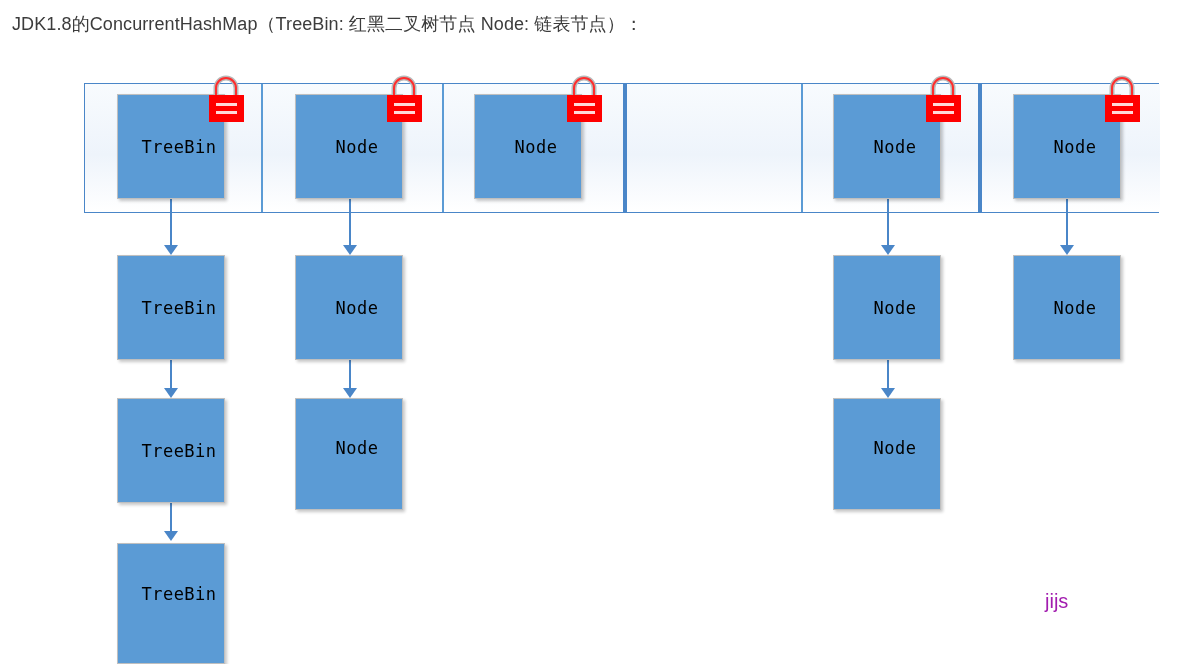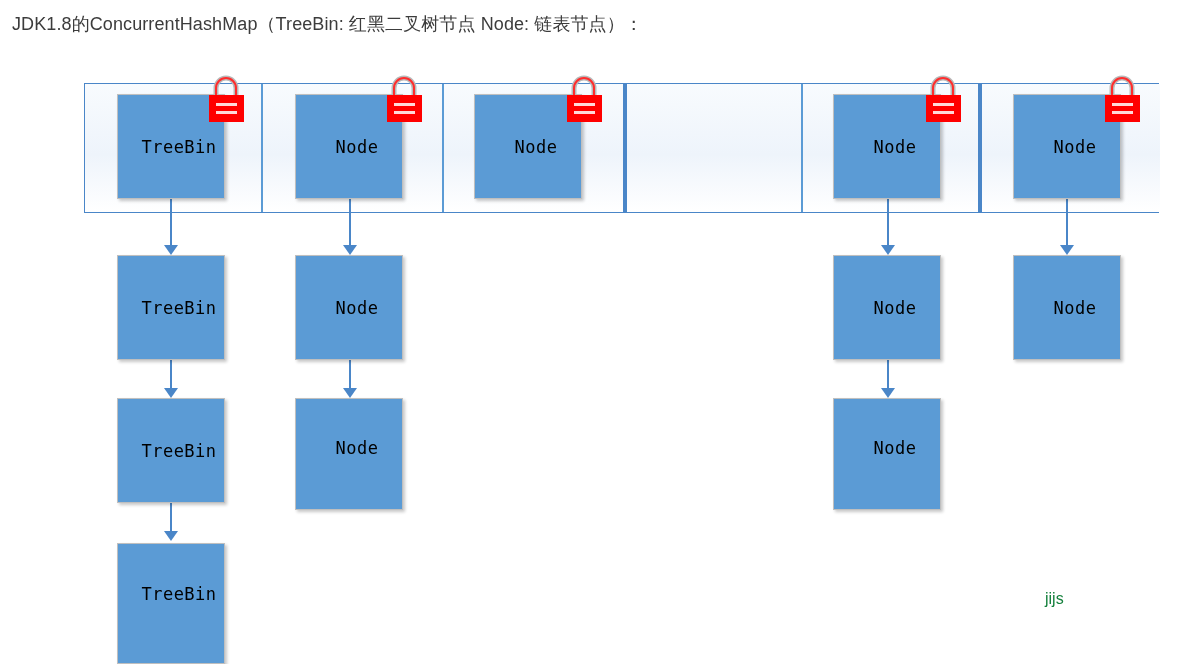--- a/index.html
+++ b/index.html
@@ -70,21 +70,21 @@
     border-top:10px solid #4a86c8;
     z-index:2;
   }
 
   
   .lock{position:absolute;z-index:6;width:42px;height:52px;}
 
   
   .watermark{
     position:absolute;
-    color:#15803d;font-size:16px;
+    color:#a21caf;font-size:20px;
     font-family:"Liberation Sans", sans-serif;
   }
 </style>
 </head>
 <body>
 
 <div id="stage">
 
   <div class="title">JDK1.8的ConcurrentHashMap（TreeBin: 红黑二叉树节点 Node: 链表节点）：</div>
 

